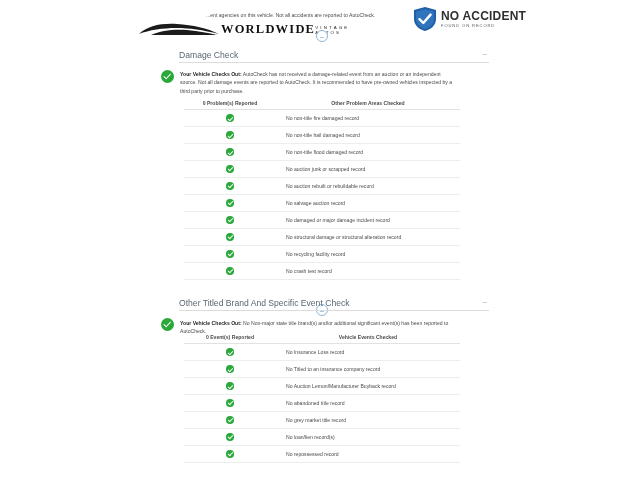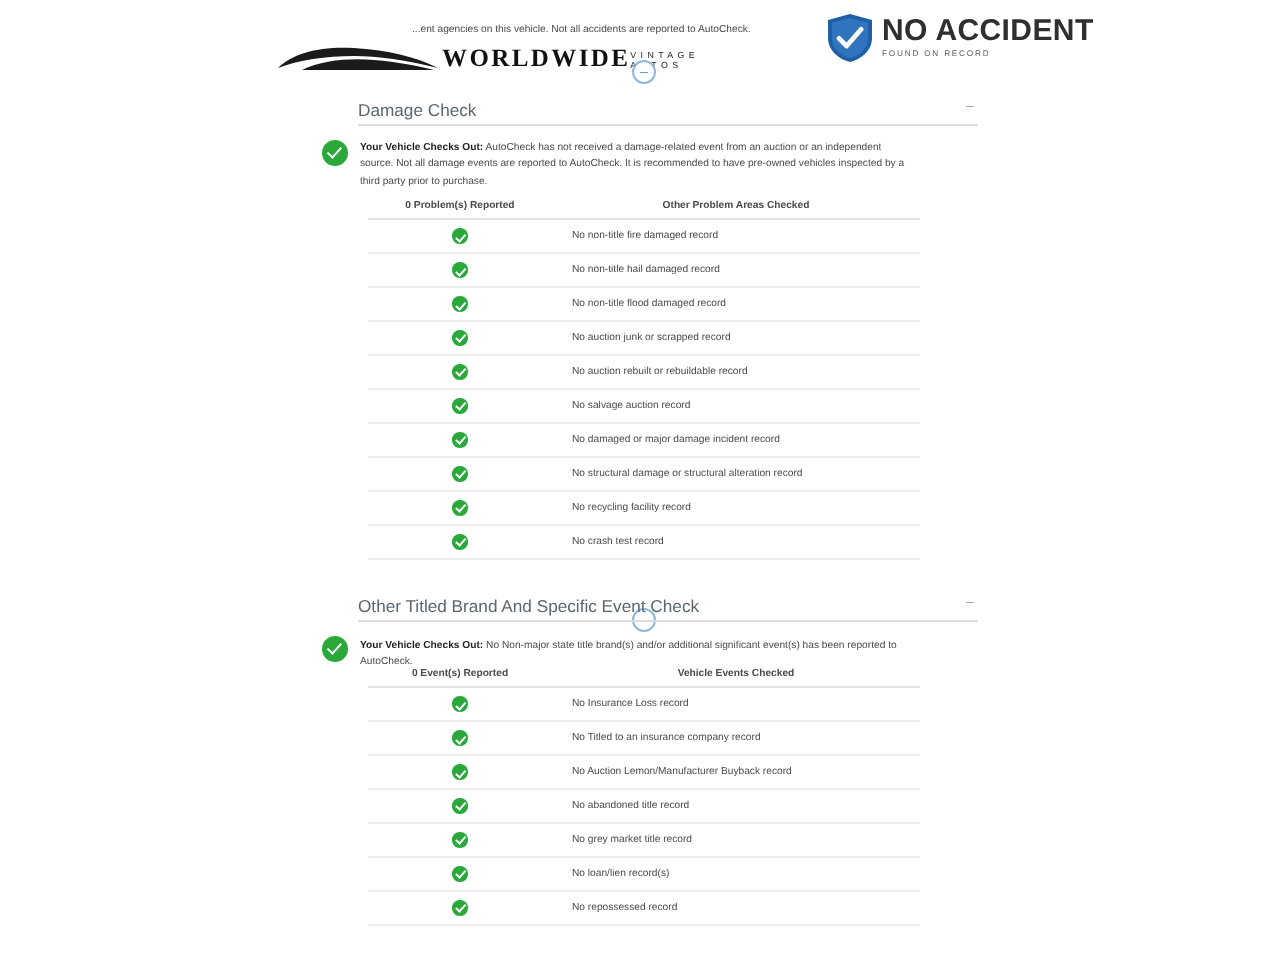--- a/index.html
+++ b/index.html
@@ -34,21 +34,21 @@
 
   
   .badge{
     position:absolute;display:flex;align-items:center;
   }
   .badge .shield{
     width:26px;height:26px;flex:0 0 auto;position:relative;
   }
   .badge .btxt{margin-left:3px;line-height:1.05;}
   .badge .btxt .b1{
-    font-weight:bold;font-size:15px;color:#2f2f2f;letter-spacing:.2px;
+    font-weight:bold;font-size:12px;color:#2f2f2f;letter-spacing:.2px;
     font-family:"Liberation Sans", sans-serif;white-space:nowrap;
   }
   .badge .btxt .b2{
     font-size:4.1px;color:#5b5b5b;letter-spacing:.9px;white-space:nowrap;margin-top:1px;
   }
   #badge-accident{left:412px;top:6px;}
   #badge-damage{left:412px;top:68px;}
 
   
   .section-title{

